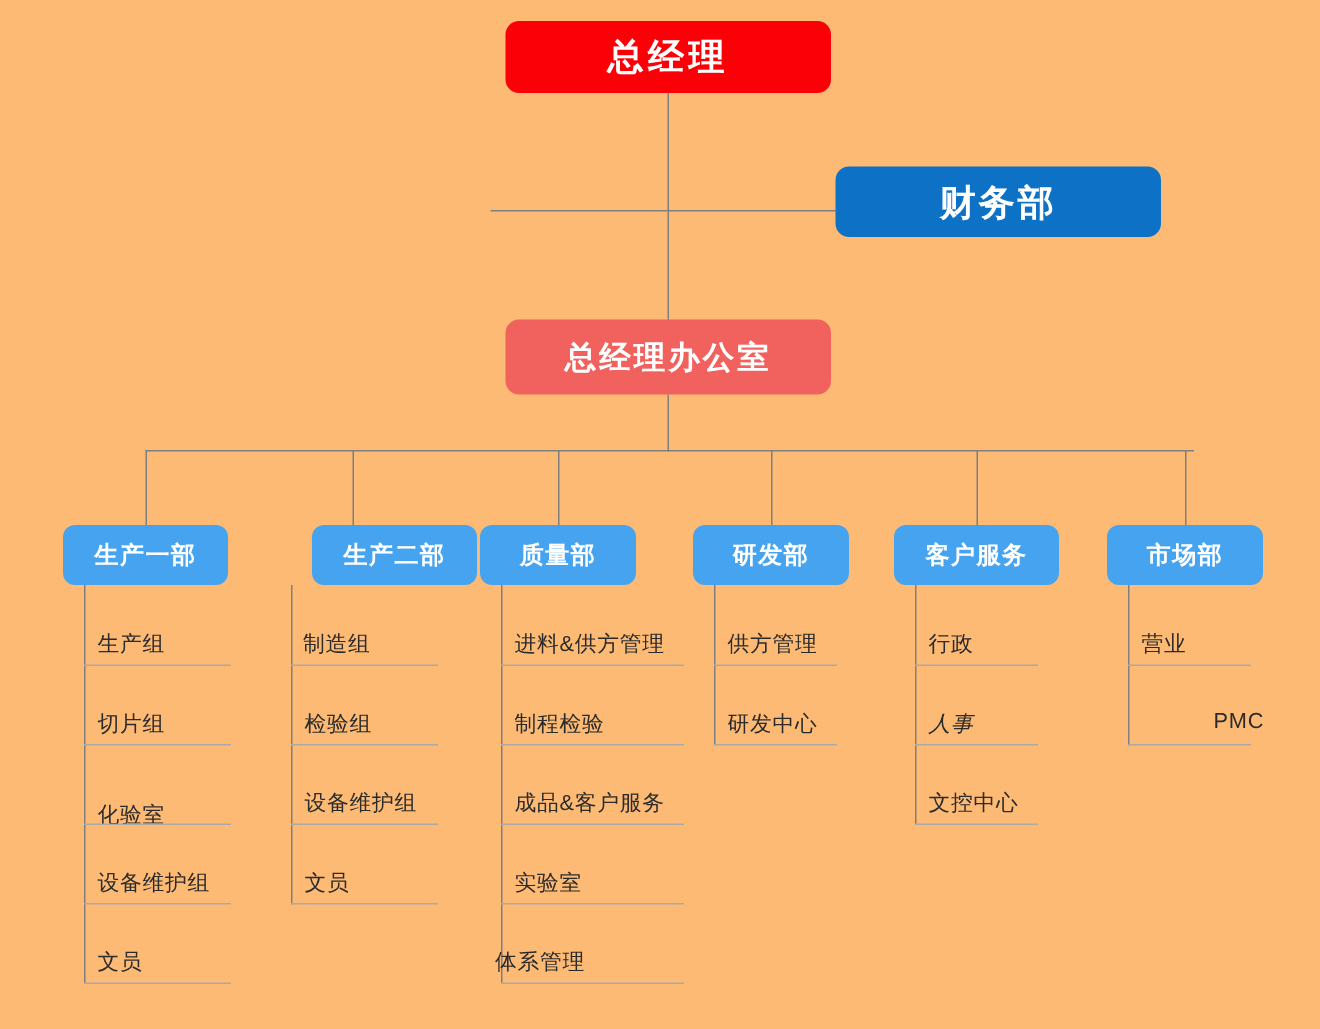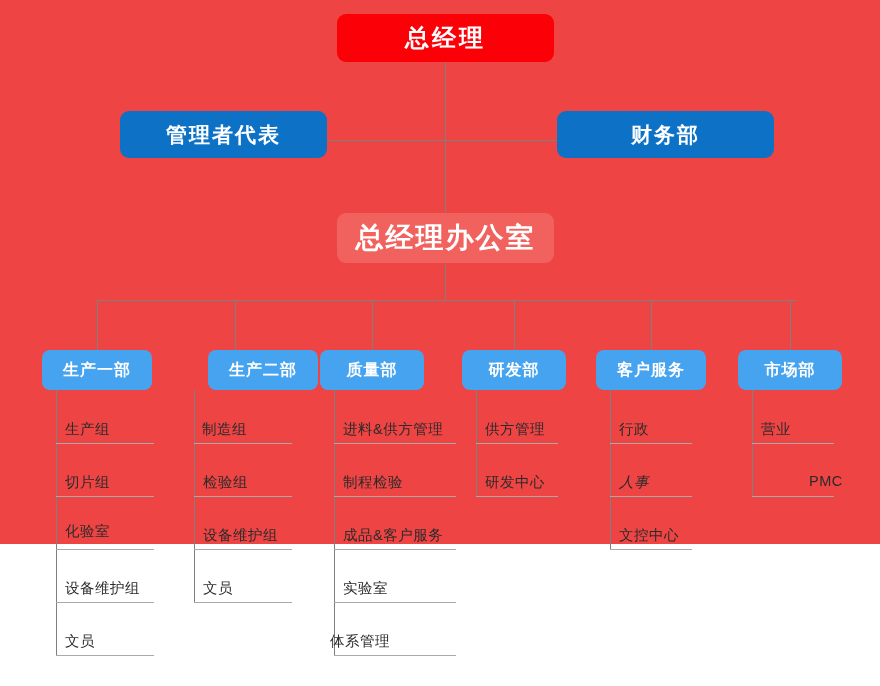--- a/index.html
+++ b/index.html
@@ -8,22 +8,22 @@
     width: 880px;
     height: 686px;
     background: #ffffff;
     font-family: "Liberation Sans", "DejaVu Sans", sans-serif;
     overflow: hidden;
   }
 
   #chart {
     position: relative;
     width: 880px;
-    height: 544px;
-    background: #ef4444;
+    height: 686px;
+    background: #fdba74;
   }
 
   
   .line {
     position: absolute;
     background: #7f7f7f;
   }
   .vline { width: 1px; }
   .hline { height: 1px; }
 
@@ -54,29 +54,29 @@
     width: 207px; height: 47px;
     background: #0d72c6;
     font-size: 21px;
     letter-spacing: 2px;
   }
 
   .node-finance {
     left: 557px; top: 111px;
     width: 217px; height: 47px;
     background: #0d72c6;
-    font-size: 21px;
+    font-size: 24px;
     letter-spacing: 2px;
   }
 
   .node-office {
     left: 337px; top: 213px;
     width: 217px; height: 50px;
     background: #f1615d;
-    font-size: 28px;
+    font-size: 21px;
     letter-spacing: 2px;
   }
 
   
   .dept {
     position: absolute;
     top: 350px;
     height: 40px;
     display: flex;
     align-items: center;
@@ -109,21 +109,20 @@
 <body>
 
 <div id="chart">
 
   <div class="node node-ceo">总经理</div>
 
   <div class="line vline" style="left:445px; top:62px; height:78px;"></div>
 
   <div class="line hline" style="left:327px; top:140px; width:230px;"></div>
 
-  <div class="node node-mgmt">管理者代表</div>
 
   <div class="node node-finance">财务部</div>
 
   <div class="line vline" style="left:445px; top:140px; height:74px;"></div>
 
   <div class="node node-office">总经理办公室</div>
 
   <div class="line vline" style="left:445px; top:263px; height:38px;"></div>
 
   <div class="line hline" style="left:97px; top:300px; width:699px;"></div>
@@ -137,21 +136,21 @@
 
   <div id="dept-layer">
       <div class="dept" style="left: 42px; width: 110px;">
         <span>生产一部</span>
       </div>
       <div class="line vline" style="left: 56px; top: 390px; height: 266px;"></div>
       <div class="subitem" style="left: 65px; top: 420px;">生产组</div>
       <div class="underline" style="left: 56px; top: 443px; width: 98px;"></div>
       <div class="subitem" style="left: 65px; top: 473px;">切片组</div>
       <div class="underline" style="left: 56px; top: 496px; width: 98px;"></div>
-      <div class="subitem" style="left: 65px; top: 522px;">化验室</div>
+      <div class="subitem" style="left: 65px; top: 534px;">化验室</div>
       <div class="underline" style="left: 56px; top: 549px; width: 98px;"></div>
       <div class="subitem" style="left: 65px; top: 579px;">设备维护组</div>
       <div class="underline" style="left: 56px; top: 602px; width: 98px;"></div>
       <div class="subitem" style="left: 65px; top: 632px;">文员</div>
       <div class="underline" style="left: 56px; top: 655px; width: 98px;"></div>
       <div class="dept" style="left: 180px; width: 110px; margin-left: 28px;">
         <span>生产二部</span>
       </div>
       <div class="line vline" style="left: 194px; top: 390px; height: 213px;"></div>
       <div class="subitem" style="left: 202px; top: 420px;">制造组</div>

